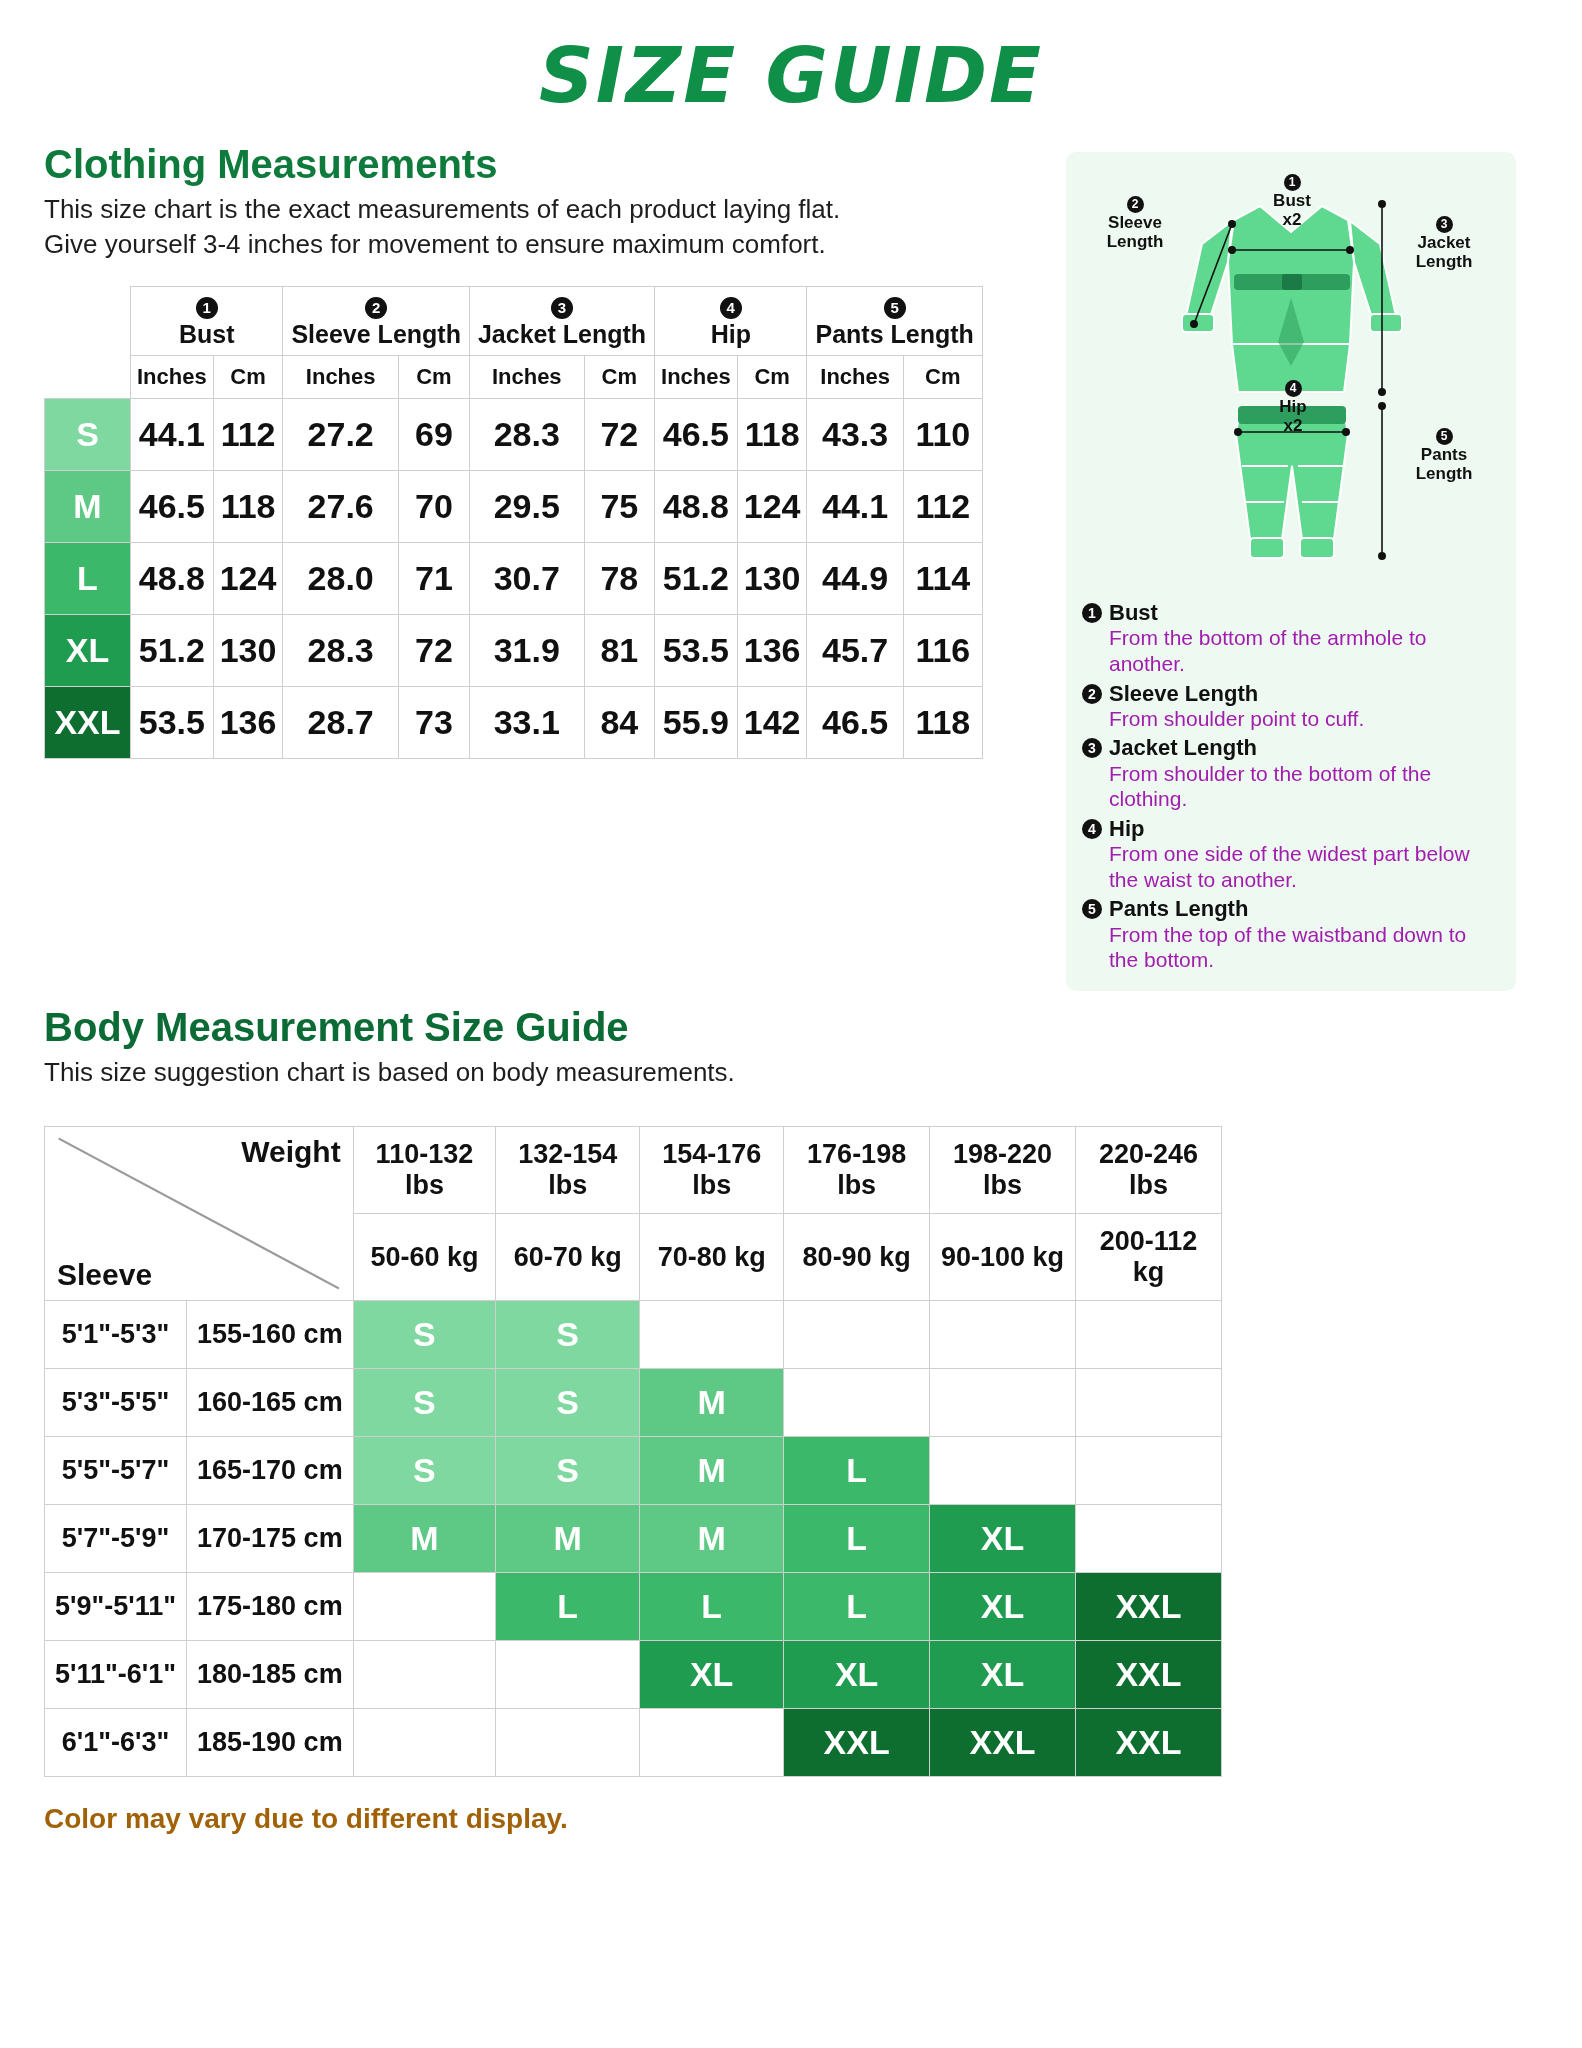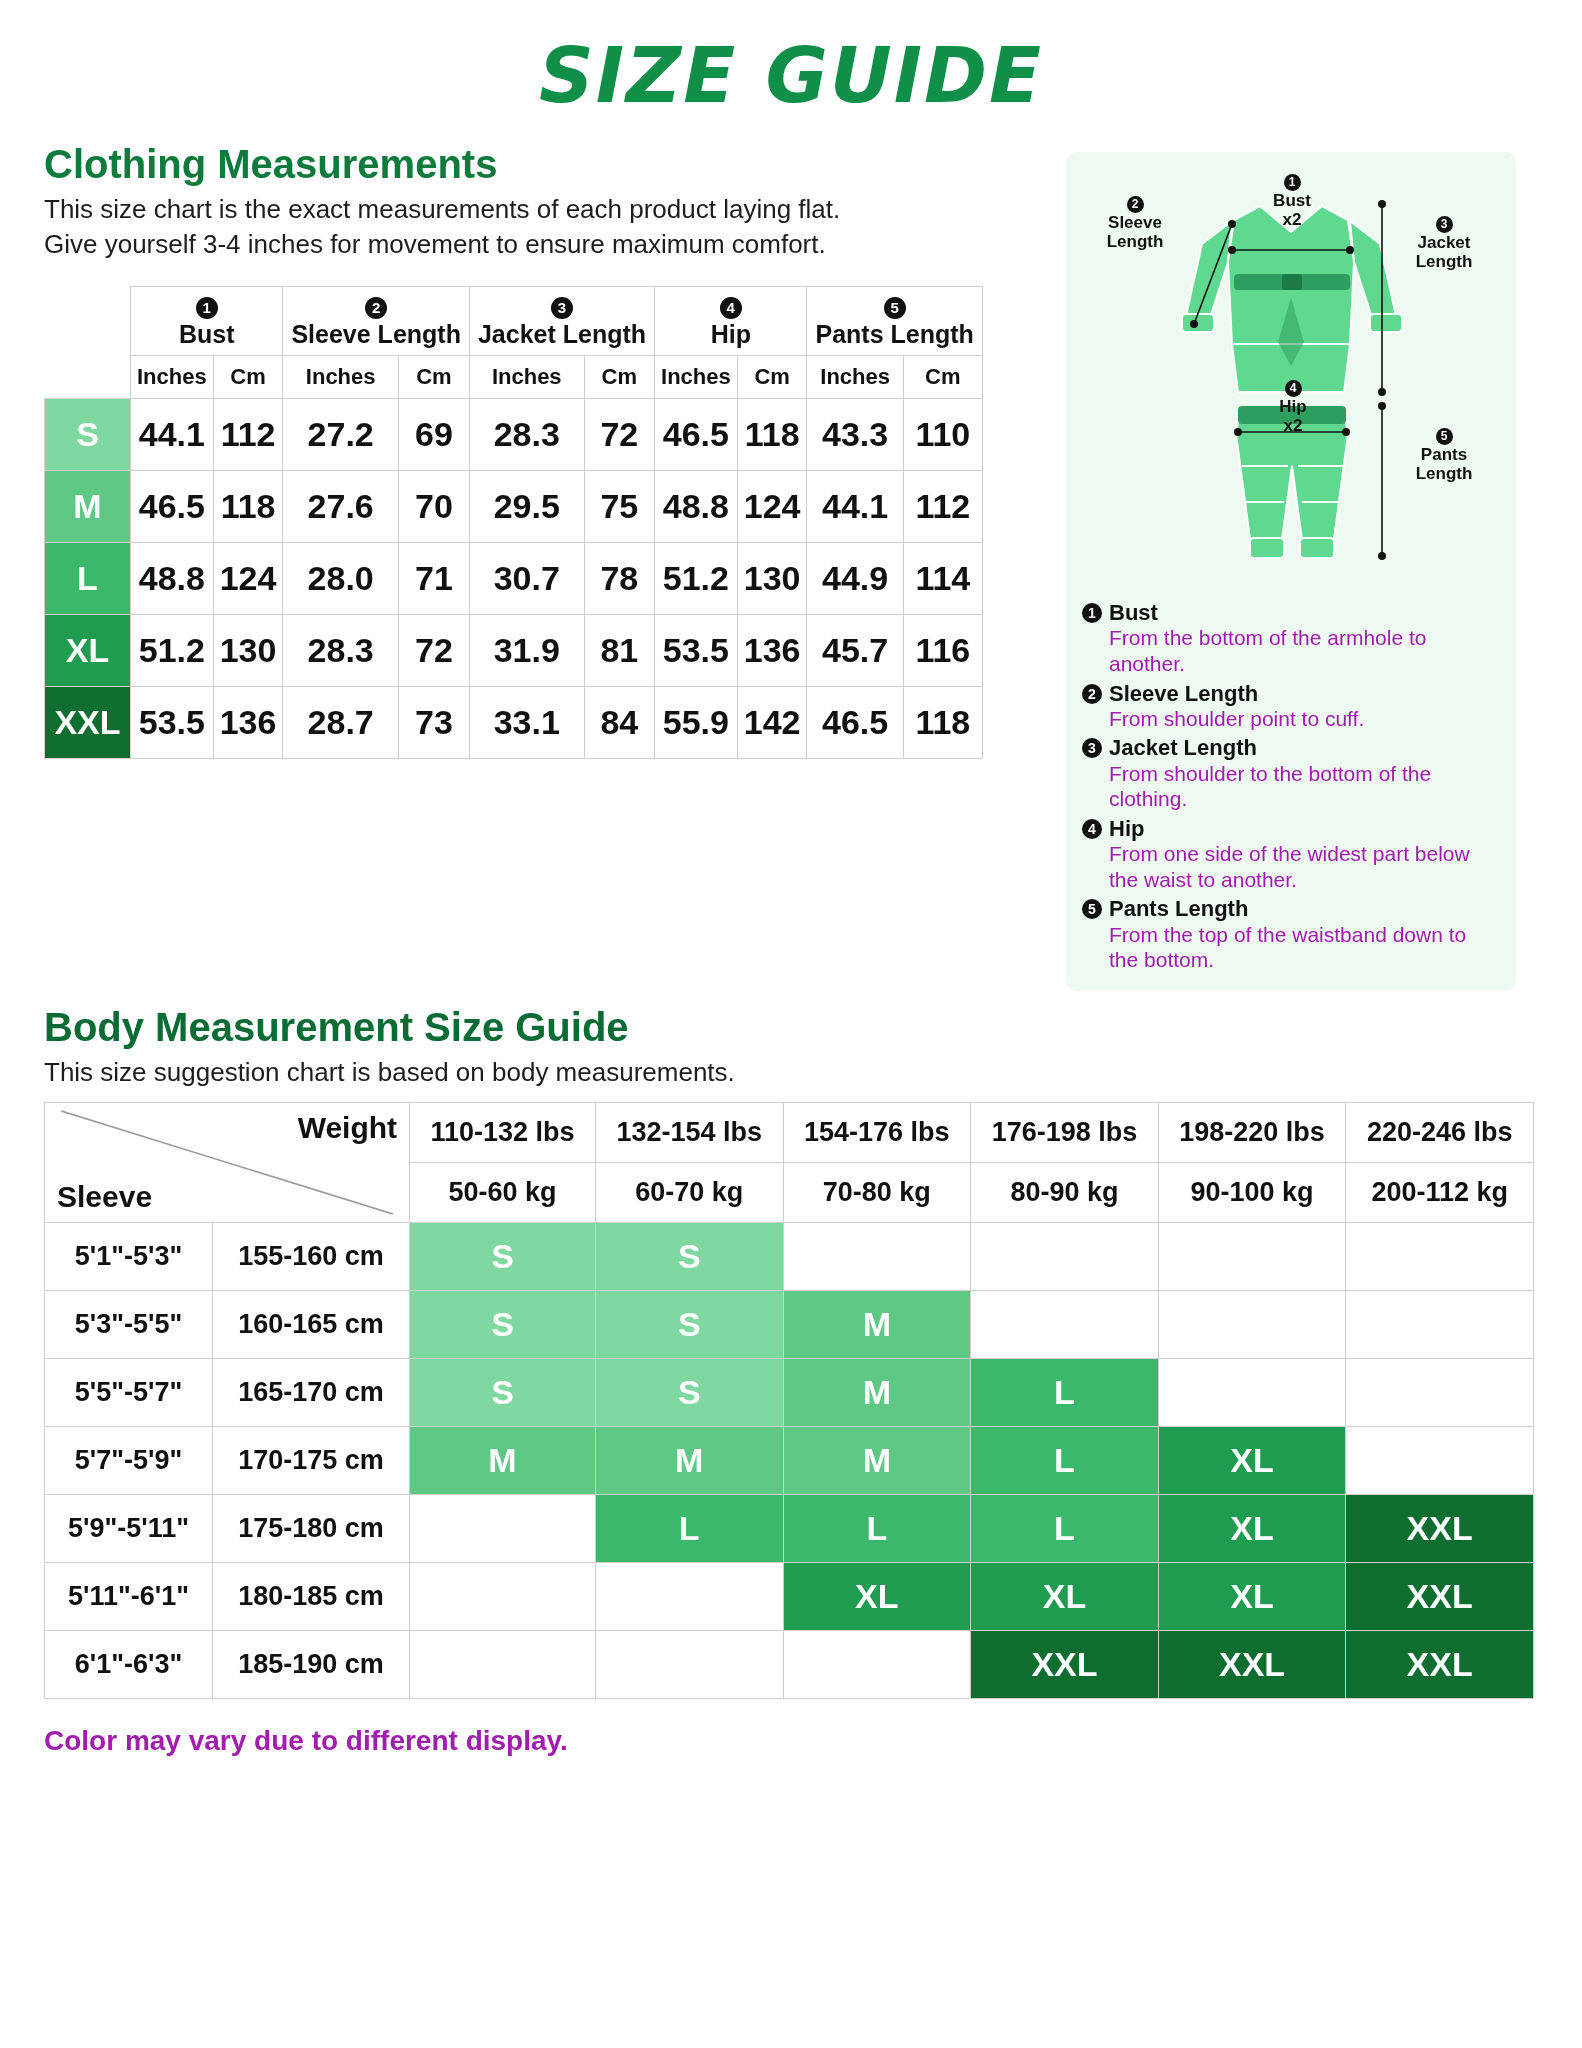--- a/index.html
+++ b/index.html
@@ -86,37 +86,37 @@
   .legend-desc { font-size: 21px; color: #a21caf; line-height: 1.22; margin-left: 27px; }
 
   .lbl { position: absolute; font-size: 17px; font-weight: 700; color: #111; line-height: 1.1; text-align: center; }
   .lbl .bdg {
     display: inline-block; width: 17px; height: 17px; border-radius: 50%;
     background: #111; color: #fff; font-size: 12px; line-height: 17px;
     text-align: center; font-weight: 700; margin-bottom: 1px;
   }
 
   
-  table.bt { border-collapse: collapse; margin-top: 12px; width: 1490px; padding-left: 44px; }
+  table.bt { border-collapse: collapse; margin-top: 36px; width: 1178px; padding-left: 44px; }
   table.bt td { border: 1px solid #cfcfcf; text-align: center; }
   .bt .wh-cell { position: relative; height: 120px; border: 1px solid #cfcfcf; }
   .bt .wh-weight { position: absolute; right: 12px; top: 8px; font-size: 30px; font-weight: 700; }
   .bt .wh-height { position: absolute; left: 12px; bottom: 8px; font-size: 30px; font-weight: 700; }
   .bt .wh-diag { position: absolute; left: 0; top: 0; width: 100%; height: 100%; }
   .bt .colh { font-size: 27px; font-weight: 700; padding: 12px 6px; }
   .bt .colh2 { font-size: 27px; font-weight: 700; padding: 12px 6px; }
   .bt .rh { font-size: 27px; font-weight: 700; padding: 14px 10px; white-space: nowrap; }
   .bt .cell { font-size: 34px; font-weight: 700; padding: 14px 6px; color: #ffffff; }
   .bt .cell.empty { color: transparent; }
 
   .footnote {
     margin-top: 26px;
     font-size: 28px;
     font-weight: 700;
-    color: #a21caf;
+    color: #a16207;
   }
 </style>
 </head>
 <body>
 
 <div class="page">
 
   <div class="main-title">SIZE GUIDE</div>
 
   <div class="top-wrap">

